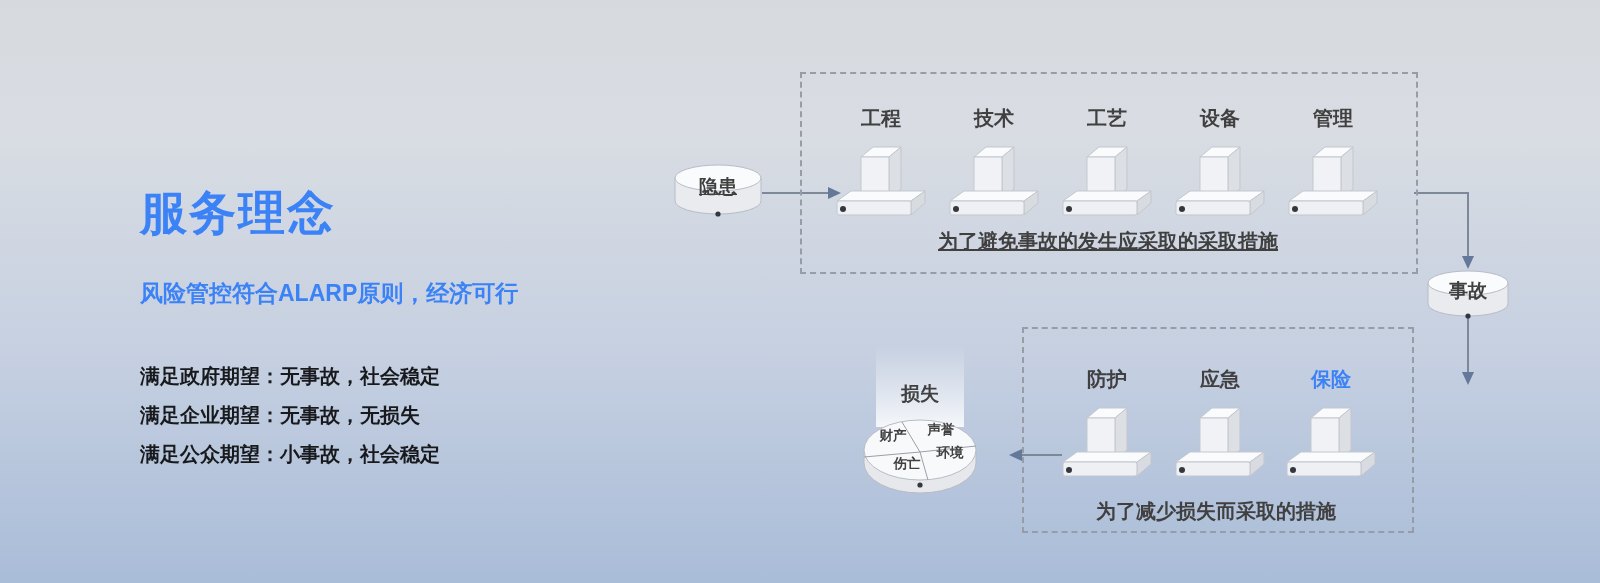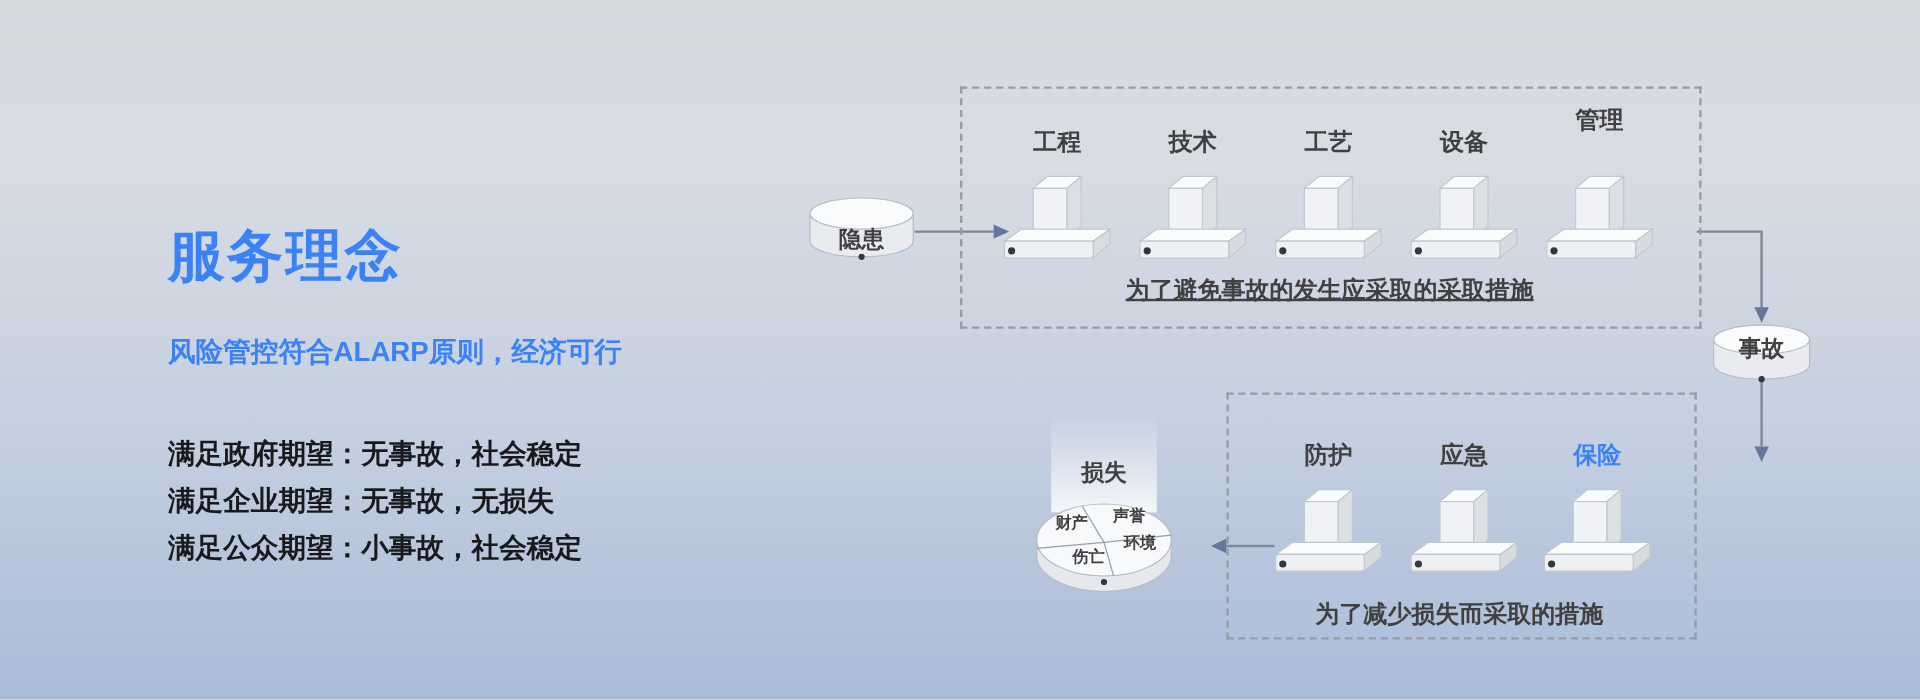--- a/index.html
+++ b/index.html
@@ -14,21 +14,21 @@
          text-align:center;color:#404040;font-weight:700;}
   .barrier-label{font-size:20px;}
   .cyl-label{font-size:19px;}
   .caption{font-size:20px;}
   .slice-label{font-size:13.5px;}
   .dashed-box{position:absolute;border:2px dashed #979da7;background:transparent;}
   
   .left-panel{position:absolute;left:140px;top:0;width:560px;}
   .title{position:absolute;left:0;top:182px;font-size:47px;font-weight:700;color:#3b82f6;letter-spacing:2px;white-space:nowrap;}
   .subtitle{position:absolute;left:0;top:278px;font-size:23px;font-weight:700;color:#3b82f6;white-space:nowrap;}
-  .exp{position:absolute;left:0;font-size:23px;font-weight:700;color:#17191c;white-space:nowrap;}
+  .exp{position:absolute;left:0;font-size:20px;font-weight:700;color:#17191c;white-space:nowrap;}
   .exp-0{top:363px;} .exp-1{top:402px;} .exp-2{top:441px;}
 </style>
 </head>
 <body>
 
 <div class="stage">
 
   <svg class="art" viewBox="0 0 1600 583">
     <defs>
       <g id="barrier">
@@ -105,29 +105,29 @@
   <div class="dashed-box" style="left:1022px;top:327px;width:388px;height:202px;"></div>
 
   <div class="left-panel">
     <div class="title">服务理念</div>
     <div class="subtitle">风险管控符合ALARP原则，经济可行</div>
     <div class="exp exp-0">满足政府期望：无事故，社会稳定</div>
     <div class="exp exp-1">满足企业期望：无事故，无损失</div>
     <div class="exp exp-2">满足公众期望：小事故，社会稳定</div>
   </div>
 
-  <div class="label cyl-label" style="left:718px;top:187px;">隐患</div>
+  <div class="label cyl-label" style="left:718px;top:174px;text-decoration:underline;">隐患</div>
   <div class="label cyl-label" style="left:1468px;top:278px;">事故</div>
   <div class="label cyl-label" style="left:920px;top:381px;">损失</div>
 
   <div class="label barrier-label" style="left:881px;top:105px;">工程</div>
   <div class="label barrier-label" style="left:994px;top:105px;">技术</div>
   <div class="label barrier-label" style="left:1107px;top:105px;">工艺</div>
   <div class="label barrier-label" style="left:1220px;top:105px;">设备</div>
-  <div class="label barrier-label" style="left:1333px;top:87px;">管理</div>
+  <div class="label barrier-label" style="left:1333px;top:105px;">管理</div>
 
   <div class="label barrier-label" style="left:1107px;top:366px;">防护</div>
   <div class="label barrier-label" style="left:1220px;top:366px;">应急</div>
   <div class="label barrier-label" style="left: 1331px; top: 366px; color: #3b82f6;">保险</div>
 
   <div class="label caption" style="left:1108px;top:228px;text-decoration:underline;">为了避免事故的发生应采取的采取措施</div>
   <div class="label caption" style="left:1216px;top:498px;">为了减少损失而采取的措施</div>
 
   <div class="label slice-label" style="left:893px;top:427px;">财产</div>
   <div class="label slice-label" style="left:941px;top:421px;">声誉</div>

